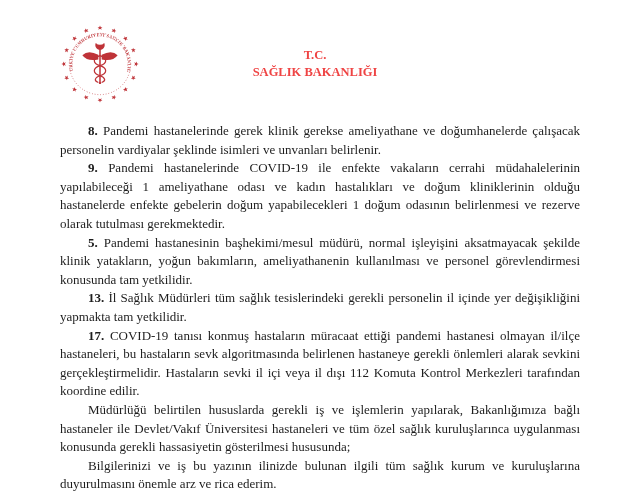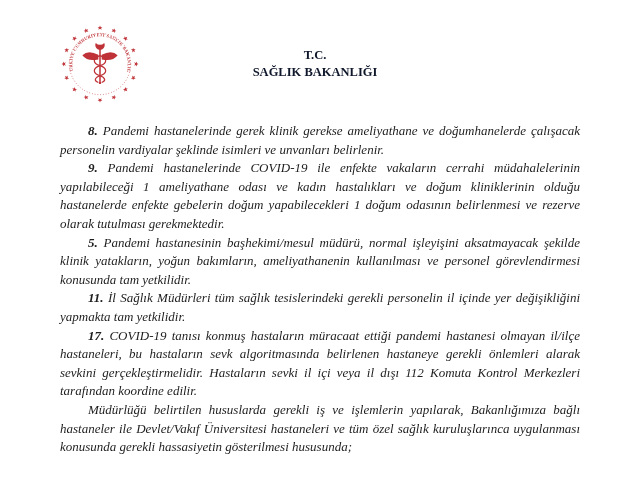--- a/index.html
+++ b/index.html
@@ -11,26 +11,26 @@
     overflow:hidden;
   }
   .emblem {
     position:absolute; left:58px; top:22px;
     width:84px; height:84px;
   }
   .emblem * { fill:var(--emblem-color,#bf3338); }
   .emblem .stroke-only { fill:none; stroke:var(--emblem-color,#bf3338); }
   .doc-header {
     position:absolute; left:15px; top:47px; width:600px;
-    text-align:center; font-weight:bold; color:#0f172a;
+    text-align:center; font-weight:bold; color:#ef4444;
     font-size:12.5px; line-height:16.5px;
   }
   .body-text {
     position:absolute; left:60px; top:122px; width:520px;
-    font-size:13px; line-height:18.6px; color:#1d1d1d;font-style:italic;
+    font-size:13px; line-height:18.6px; color:#1d1d1d;
   }
   .para { margin:0; text-align:justify; text-indent:28px; }
   .para b { font-weight:bold; }
 </style>
 </head>
 <body>
 
 <div class="page">
 
   <svg class="emblem" viewBox="0 0 100 100">
@@ -77,18 +77,19 @@
 
   <div class="doc-header">
     <div class="h-line">T.C.</div>
     <div class="h-line">SAĞLIK BAKANLIĞI</div>
   </div>
 
   <div class="body-text">
       <p class="para"><b>8. </b>Pandemi hastanelerinde gerek klinik gerekse ameliyathane ve doğumhanelerde çalışacak personelin vardiyalar şeklinde isimleri ve unvanları belirlenir.</p>
       <p class="para"><b>9. </b>Pandemi hastanelerinde COVID-19 ile enfekte vakaların cerrahi müdahalelerinin yapılabileceği 1 ameliyathane odası ve kadın hastalıkları ve doğum kliniklerinin olduğu hastanelerde enfekte gebelerin doğum yapabilecekleri 1 doğum odasının belirlenmesi ve rezerve olarak tutulması gerekmektedir.</p>
       <p class="para"><b>5. </b>Pandemi hastanesinin başhekimi/mesul müdürü, normal işleyişini aksatmayacak şekilde klinik yatakların, yoğun bakımların, ameliyathanenin kullanılması ve personel görevlendirmesi konusunda tam yetkilidir.</p>
-      <p class="para"><b>11. </b>İl Sağlık Müdürleri tüm sağlık tesislerindeki gerekli personelin il içinde yer değişikliğini yapmakta tam yetkilidir.</p>
+      <p class="para"><b>13. </b>İl Sağlık Müdürleri tüm sağlık tesislerindeki gerekli personelin il içinde yer değişikliğini yapmakta tam yetkilidir.</p>
       <p class="para"><b>17. </b>COVID-19 tanısı konmuş hastaların müracaat ettiği pandemi hastanesi olmayan il/ilçe hastaneleri, bu hastaların sevk algoritmasında belirlenen hastaneye gerekli önlemleri alarak sevkini gerçekleştirmelidir. Hastaların sevki il içi veya il dışı 112 Komuta Kontrol Merkezleri tarafından koordine edilir.</p>
       <p class="para">Müdürlüğü belirtilen hususlarda gerekli iş ve işlemlerin yapılarak, Bakanlığımıza bağlı hastaneler ile Devlet/Vakıf Üniversitesi hastaneleri ve tüm özel sağlık kuruluşlarınca uygulanması konusunda gerekli hassasiyetin gösterilmesi hususunda;</p>
+      <p class="para">Bilgilerinizi ve iş bu yazının ilinizde bulunan ilgili tüm sağlık kurum ve kuruluşlarına duyurulmasını önemle arz ve rica ederim.</p>
     </div>
 
 </div>
 
 </body></html>

